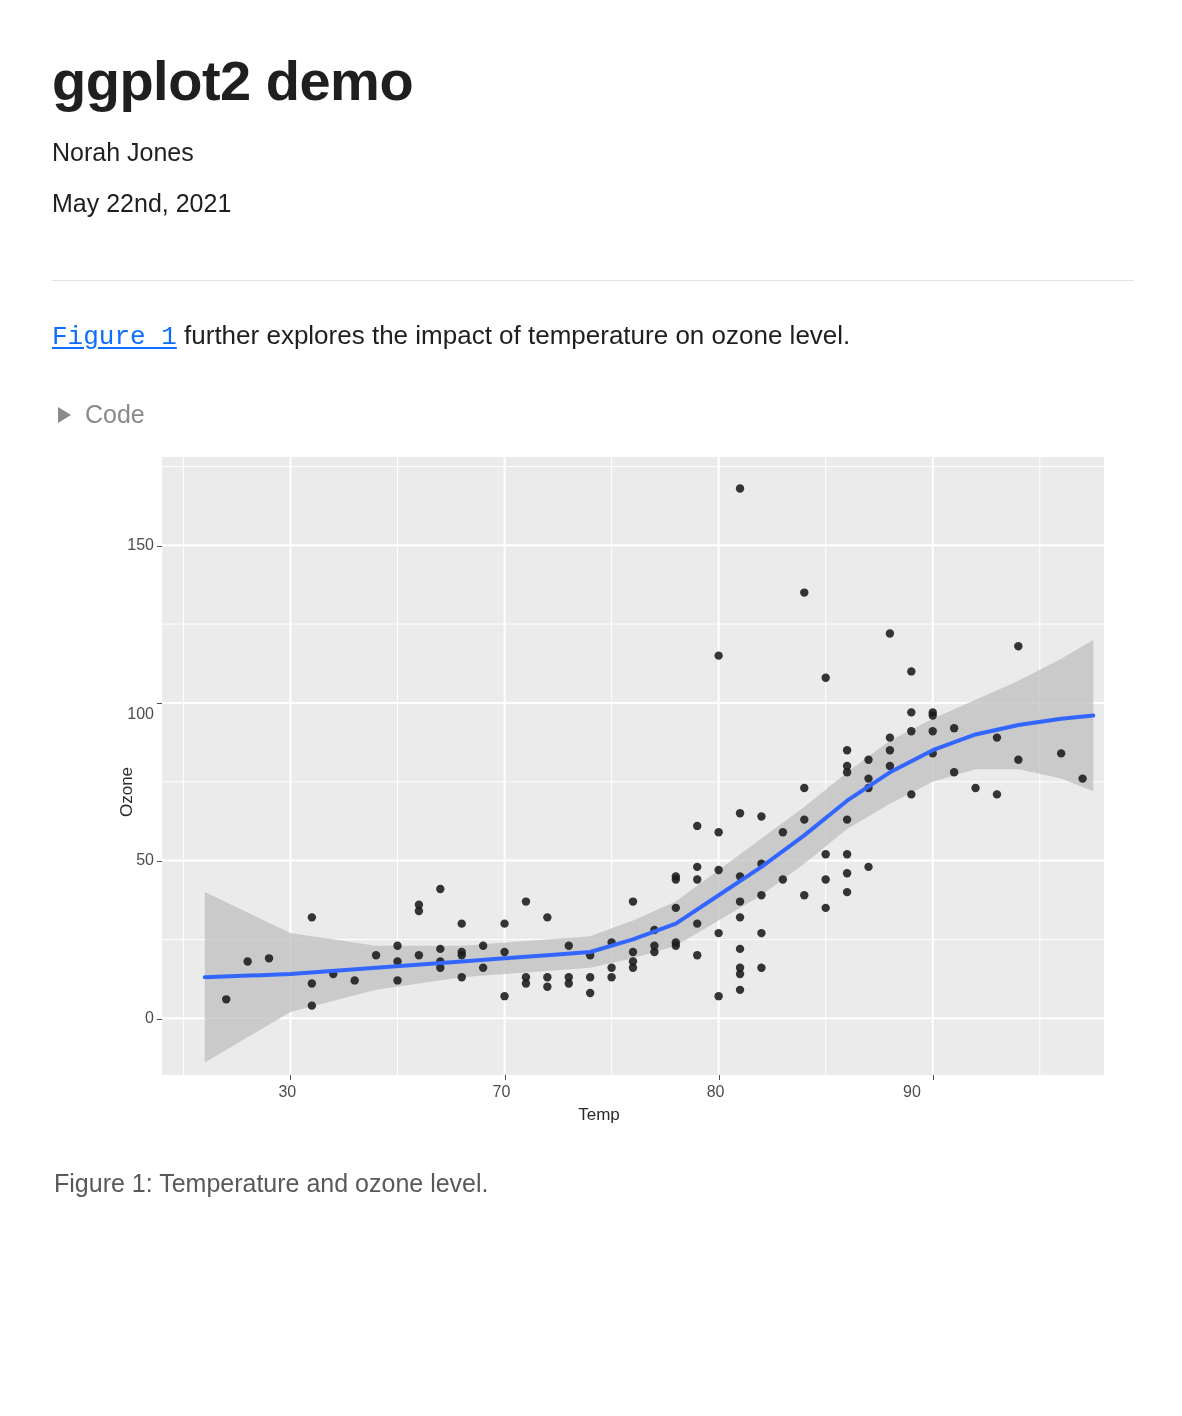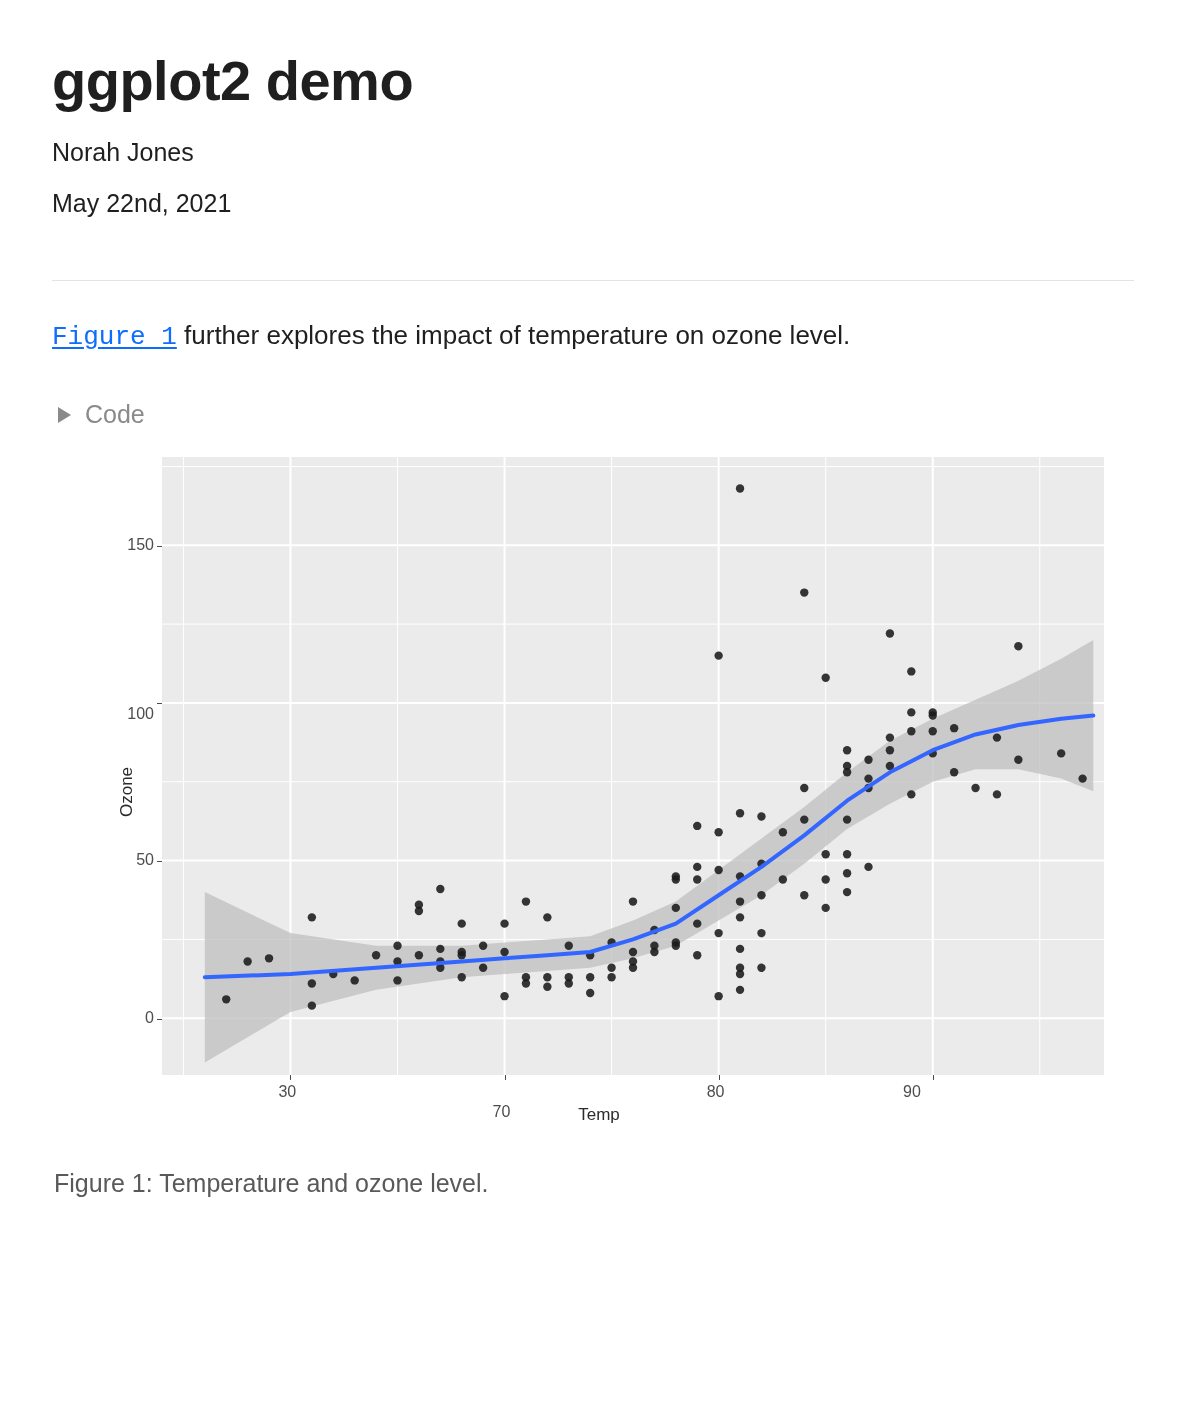--- a/index.html
+++ b/index.html
@@ -297,21 +297,21 @@
     <div class="axis-label" style="right: 950px; top: 551.245px;">0</div>
         <div style="position: absolute; width: 5px; height: 1px; background: rgb(77, 77, 77); left: 63px; top: 561.245px;"></div>
         <div class="axis-label" style="right: 950px; top: 393.592px;">50</div>
         <div style="position: absolute; width: 5px; height: 1px; background: rgb(77, 77, 77); left: 63px; top: 403.592px;"></div>
         <div class="axis-label" style="right: 950px; top: 235.939px; margin-top: 12px;">100</div>
         <div style="position: absolute; width: 5px; height: 1px; background: rgb(77, 77, 77); left: 63px; top: 245.939px;"></div>
         <div class="axis-label" style="right: 950px; top: 78.2857px;">150</div>
         <div style="position: absolute; width: 5px; height: 1px; background: rgb(77, 77, 77); left: 63px; top: 88.2857px;"></div>
         <div class="axis-label" style="left: 184.455px; top: 626px;">30</div>
         <div style="position: absolute; height: 5px; width: 1px; background: rgb(77, 77, 77); left: 196.455px; top: 618px;"></div>
-        <div class="axis-label" style="left: 398.545px; top: 626px; margin-top: 20px;">70</div>
+        <div class="axis-label" style="left: 398.545px; top: 626px;">70</div>
         <div style="position: absolute; height: 5px; width: 1px; background: rgb(77, 77, 77); left: 410.545px; top: 618px;"></div>
         <div class="axis-label" style="left: 612.636px; top: 626px;">80</div>
         <div style="position: absolute; height: 5px; width: 1px; background: rgb(77, 77, 77); left: 624.636px; top: 618px;"></div>
         <div class="axis-label" style="left: 809px; top: 626px;">90</div>
         <div style="position: absolute; height: 5px; width: 1px; background: rgb(77, 77, 77); left: 838.727px; top: 618px;"></div>
       </div>
     <div class="caption">Figure 1: Temperature and ozone level.</div>
   </div>
 
 </div>

